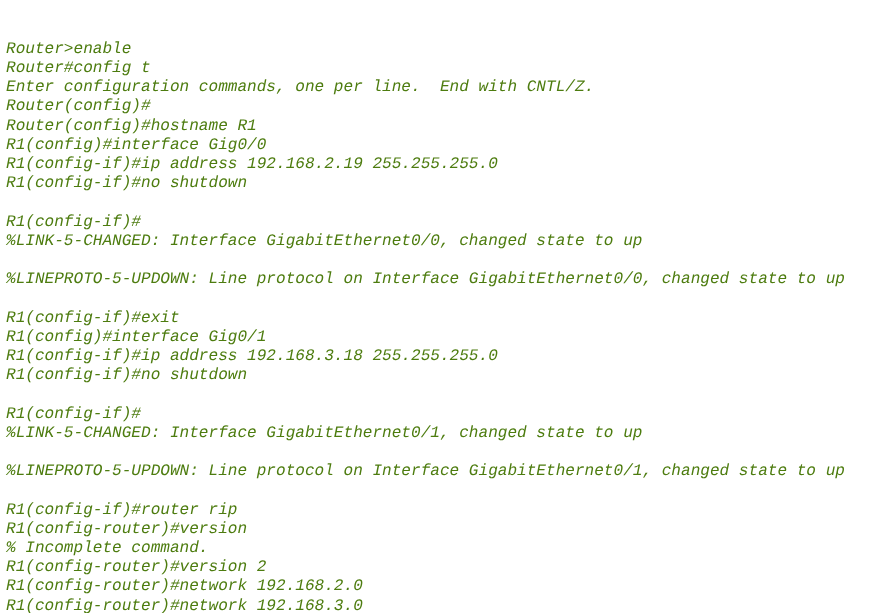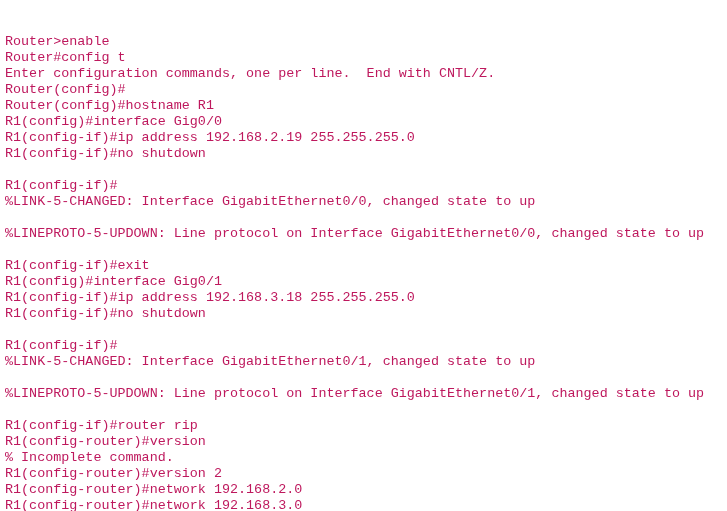--- a/index.html
+++ b/index.html
@@ -25,21 +25,22 @@
     font-size: 13.4px;
     line-height: 16px;
     letter-spacing: 0px;
     white-space: pre;
   }
   .cli-line {
     height: 16px;
     line-height: 16px;
     white-space: pre;
     font-family: "Liberation Mono", "DejaVu Sans Mono", monospace;
-    color: #be185d;
+    color: #4d7c0f;
+    font-style: italic;
   }
   .cli-line.blank {
     height: 16px;
   }
 </style>
 </head>
 <body>
 
 <div id="terminal" style="background: rgb(255, 255, 255); color: rgb(0, 0, 0);">
   <div id="cli-output"><div class="cli-line">Router&gt;enable</div><div class="cli-line">Router#config t</div><div class="cli-line">Enter configuration commands, one per line.  End with CNTL/Z.</div><div class="cli-line">Router(config)#</div><div class="cli-line">Router(config)#hostname R1</div><div class="cli-line">R1(config)#interface Gig0/0</div><div class="cli-line">R1(config-if)#ip address 192.168.2.19 255.255.255.0</div><div class="cli-line">R1(config-if)#no shutdown</div><div class="cli-line blank"></div><div class="cli-line">R1(config-if)#</div><div class="cli-line">%LINK-5-CHANGED: Interface GigabitEthernet0/0, changed state to up</div><div class="cli-line blank"></div><div class="cli-line">%LINEPROTO-5-UPDOWN: Line protocol on Interface GigabitEthernet0/0, changed state to up</div><div class="cli-line blank"></div><div class="cli-line">R1(config-if)#exit</div><div class="cli-line">R1(config)#interface Gig0/1</div><div class="cli-line">R1(config-if)#ip address 192.168.3.18 255.255.255.0</div><div class="cli-line">R1(config-if)#no shutdown</div><div class="cli-line blank"></div><div class="cli-line">R1(config-if)#</div><div class="cli-line">%LINK-5-CHANGED: Interface GigabitEthernet0/1, changed state to up</div><div class="cli-line blank"></div><div class="cli-line">%LINEPROTO-5-UPDOWN: Line protocol on Interface GigabitEthernet0/1, changed state to up</div><div class="cli-line blank"></div><div class="cli-line">R1(config-if)#router rip</div><div class="cli-line">R1(config-router)#version</div><div class="cli-line">% Incomplete command.</div><div class="cli-line">R1(config-router)#version 2</div><div class="cli-line">R1(config-router)#network 192.168.2.0</div><div class="cli-line">R1(config-router)#network 192.168.3.0</div></div>

